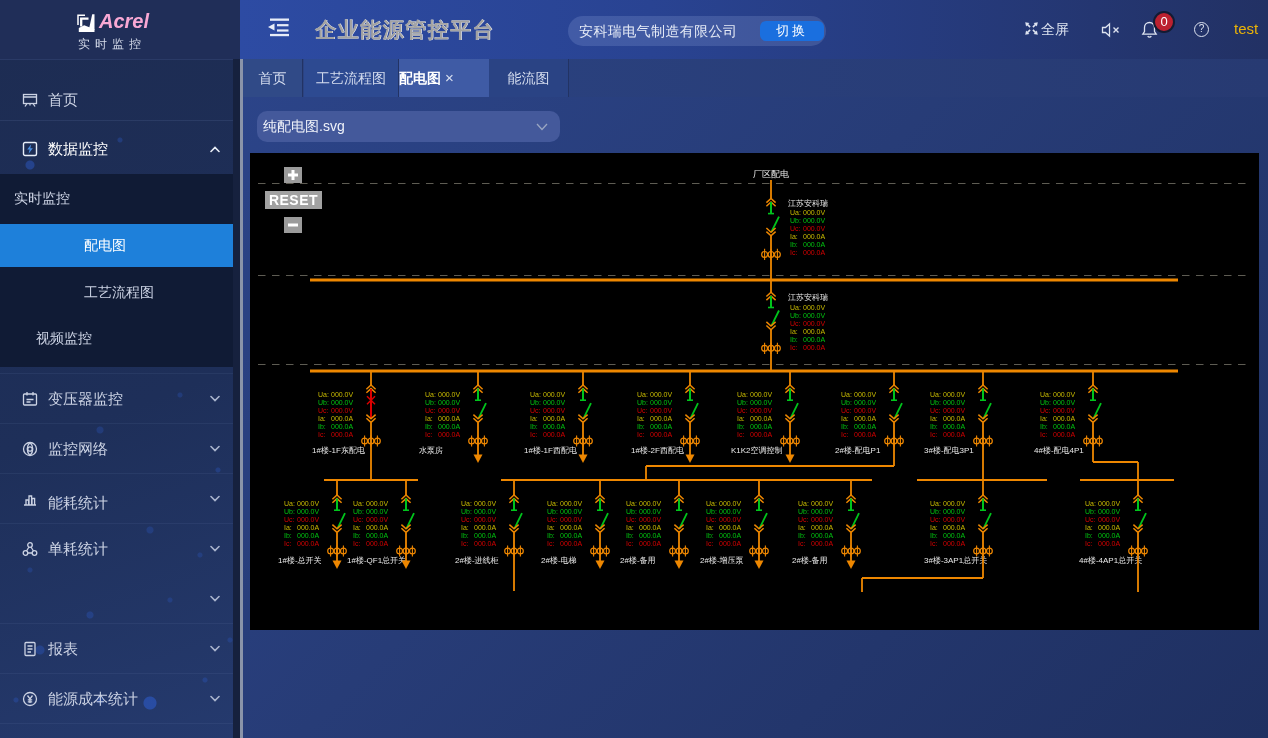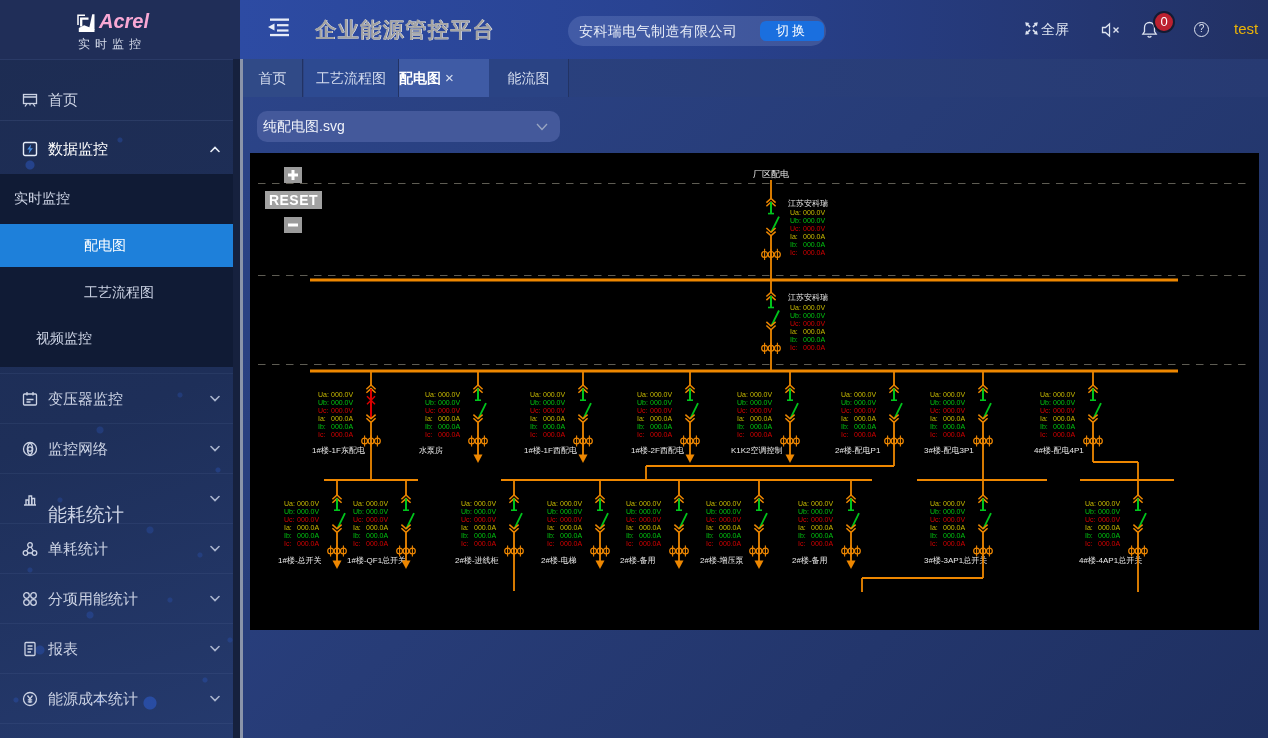--- a/index.html
+++ b/index.html
@@ -114,46 +114,37 @@
       </svg>
 <div style="position:absolute;left:48px;top:0;height:50px;line-height:50px;font-size:15px;color:#ccd3e4">监控网络</div>
 </div>
     <svg style="position:absolute;left:210px;top:445px" width="10" height="7">
       <path d="M1,1.5 L5,5.5 L9,1.5" stroke="#a9b4cd" stroke-width="1.6" fill="none" stroke-linecap="round"></path>
     </svg>
     <div style="position:absolute;left:0;top:473px;width:233px;height:50px;border-top:1px solid rgba(130,150,200,0.10)">
 <svg style="position:absolute;left:22px;top:17px" width="16" height="16">
         <path d="M2,14 h12 M4,14 v-5 h2.6 v5 M7,14 v-9 h2.6 v9 M10,14 v-6.5 h2.6 v6.5" stroke="#ccd3e4" stroke-width="1.3" fill="none"></path>
       </svg>
-<div style="position:absolute;left:48px;top:16px;height:50px;line-height:50px;font-size:19px;color:#ccd3e4">能耗统计</div>
+<div style="position:absolute;left:48px;top:4px;height:50px;line-height:50px;font-size:15px;color:#ccd3e4">能耗统计</div>
 </div>
     <svg style="position:absolute;left:210px;top:495px" width="10" height="7">
       <path d="M1,1.5 L5,5.5 L9,1.5" stroke="#a9b4cd" stroke-width="1.6" fill="none" stroke-linecap="round"></path>
     </svg>
     <div style="position:absolute;left:0;top:523px;width:233px;height:50px;border-top:1px solid rgba(130,150,200,0.10)">
 <svg style="position:absolute;left:22px;top:17px" width="16" height="16">
         <circle cx="8" cy="4" r="2.3" stroke="#ccd3e4" stroke-width="1.3" fill="none"></circle>
         <circle cx="3.5" cy="12" r="2.3" stroke="#ccd3e4" stroke-width="1.3" fill="none"></circle>
         <circle cx="12.5" cy="12" r="2.3" stroke="#ccd3e4" stroke-width="1.3" fill="none"></circle>
         <path d="M7,6 L4.5,10 M9,6 L11.5,10 M5.8,12 h4.4" stroke="#ccd3e4" stroke-width="1.3" fill="none"></path>
       </svg>
 <div style="position:absolute;left:48px;top:0;height:50px;line-height:50px;font-size:15px;color:#ccd3e4">单耗统计</div>
 </div>
     <svg style="position:absolute;left:210px;top:545px" width="10" height="7">
       <path d="M1,1.5 L5,5.5 L9,1.5" stroke="#a9b4cd" stroke-width="1.6" fill="none" stroke-linecap="round"></path>
     </svg>
-    <div style="position:absolute;left:0;top:573px;width:233px;height:50px;border-top:1px solid rgba(130,150,200,0.10)">
-<svg style="position:absolute;left:22px;top:17px" width="16" height="16">
-        <circle cx="4.5" cy="4.5" r="2.8" stroke="#ccd3e4" stroke-width="1.3" fill="none"></circle>
-        <circle cx="11.5" cy="4.5" r="2.8" stroke="#ccd3e4" stroke-width="1.3" fill="none"></circle>
-        <circle cx="4.5" cy="11.5" r="2.8" stroke="#ccd3e4" stroke-width="1.3" fill="none"></circle>
-        <circle cx="11.5" cy="11.5" r="2.8" stroke="#ccd3e4" stroke-width="1.3" fill="none"></circle>
-      </svg>
-<div style="position:absolute;left:48px;top:0;height:50px;line-height:50px;font-size:15px;color:#ccd3e4">分项用能统计</div>
-</div>
     <svg style="position:absolute;left:210px;top:595px" width="10" height="7">
       <path d="M1,1.5 L5,5.5 L9,1.5" stroke="#a9b4cd" stroke-width="1.6" fill="none" stroke-linecap="round"></path>
     </svg>
     <div style="position:absolute;left:0;top:623px;width:233px;height:50px;border-top:1px solid rgba(130,150,200,0.10)">
 <svg style="position:absolute;left:22px;top:17px" width="16" height="16">
         <rect x="3" y="1.5" width="10" height="13" rx="1" stroke="#ccd3e4" stroke-width="1.3" fill="none"></rect>
         <path d="M5.5,5 h5 M5.5,8 h5 M5.5,11 h3.5" stroke="#ccd3e4" stroke-width="1.3" fill="none"></path>
       </svg>
 <div style="position:absolute;left:48px;top:0;height:50px;line-height:50px;font-size:15px;color:#ccd3e4">报表</div>
 </div>

